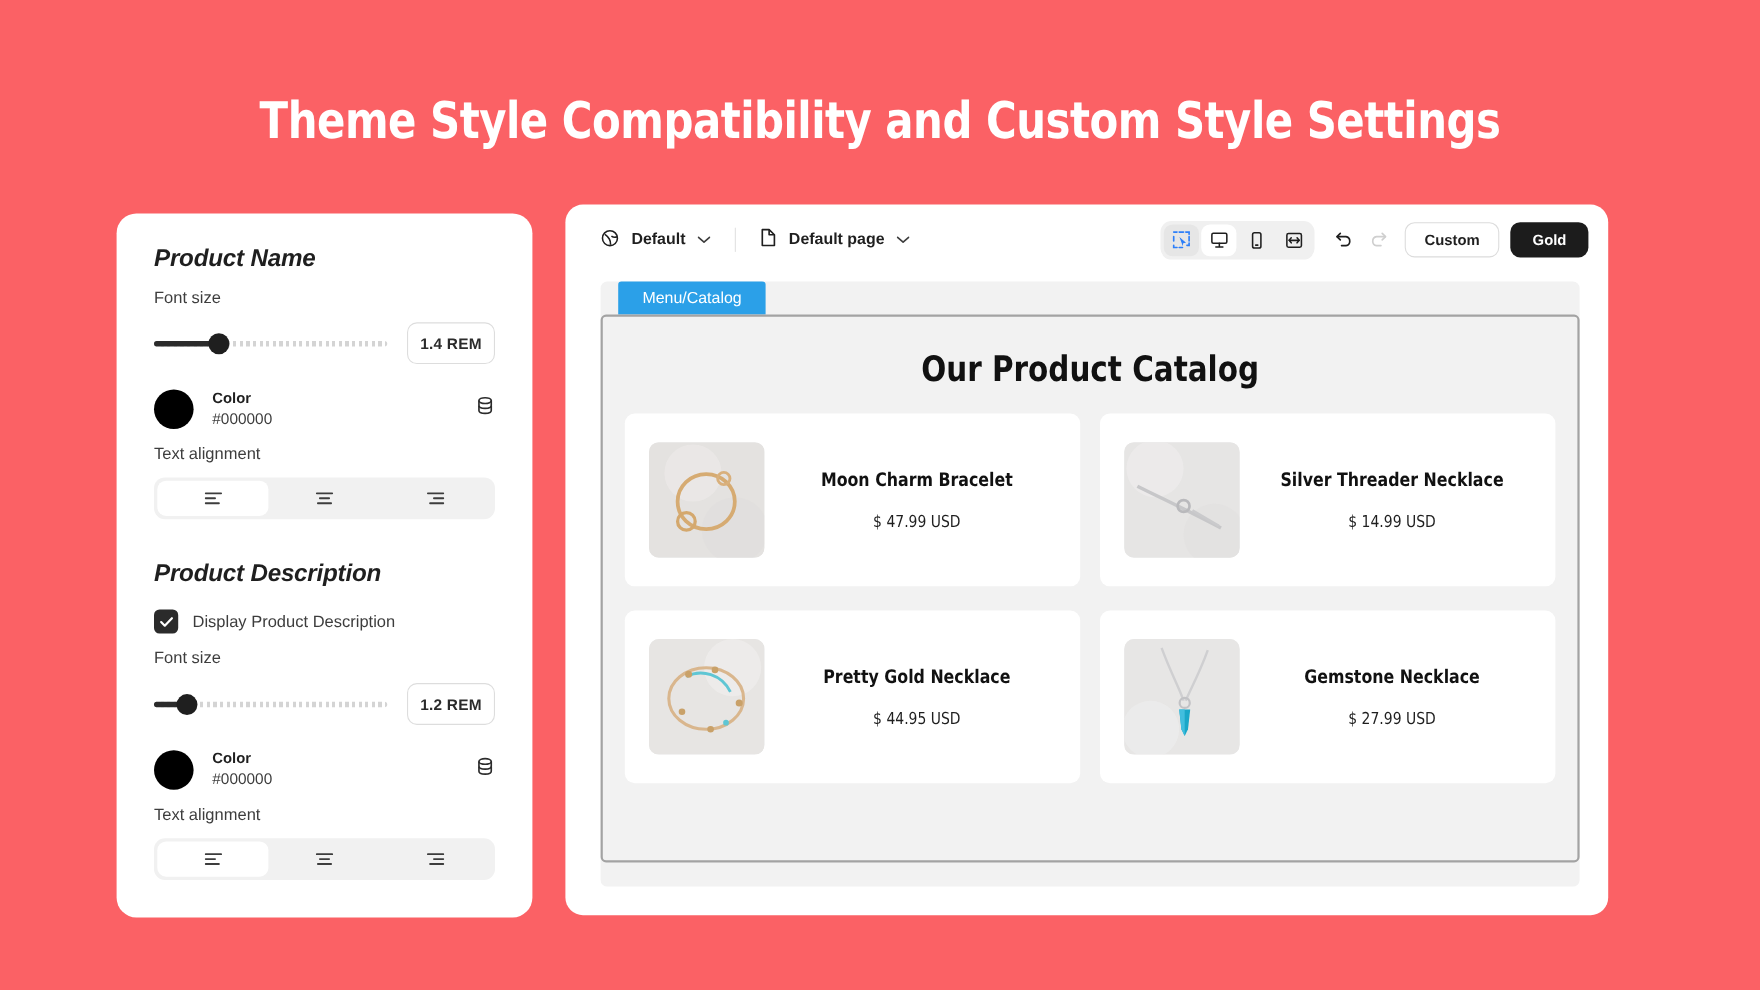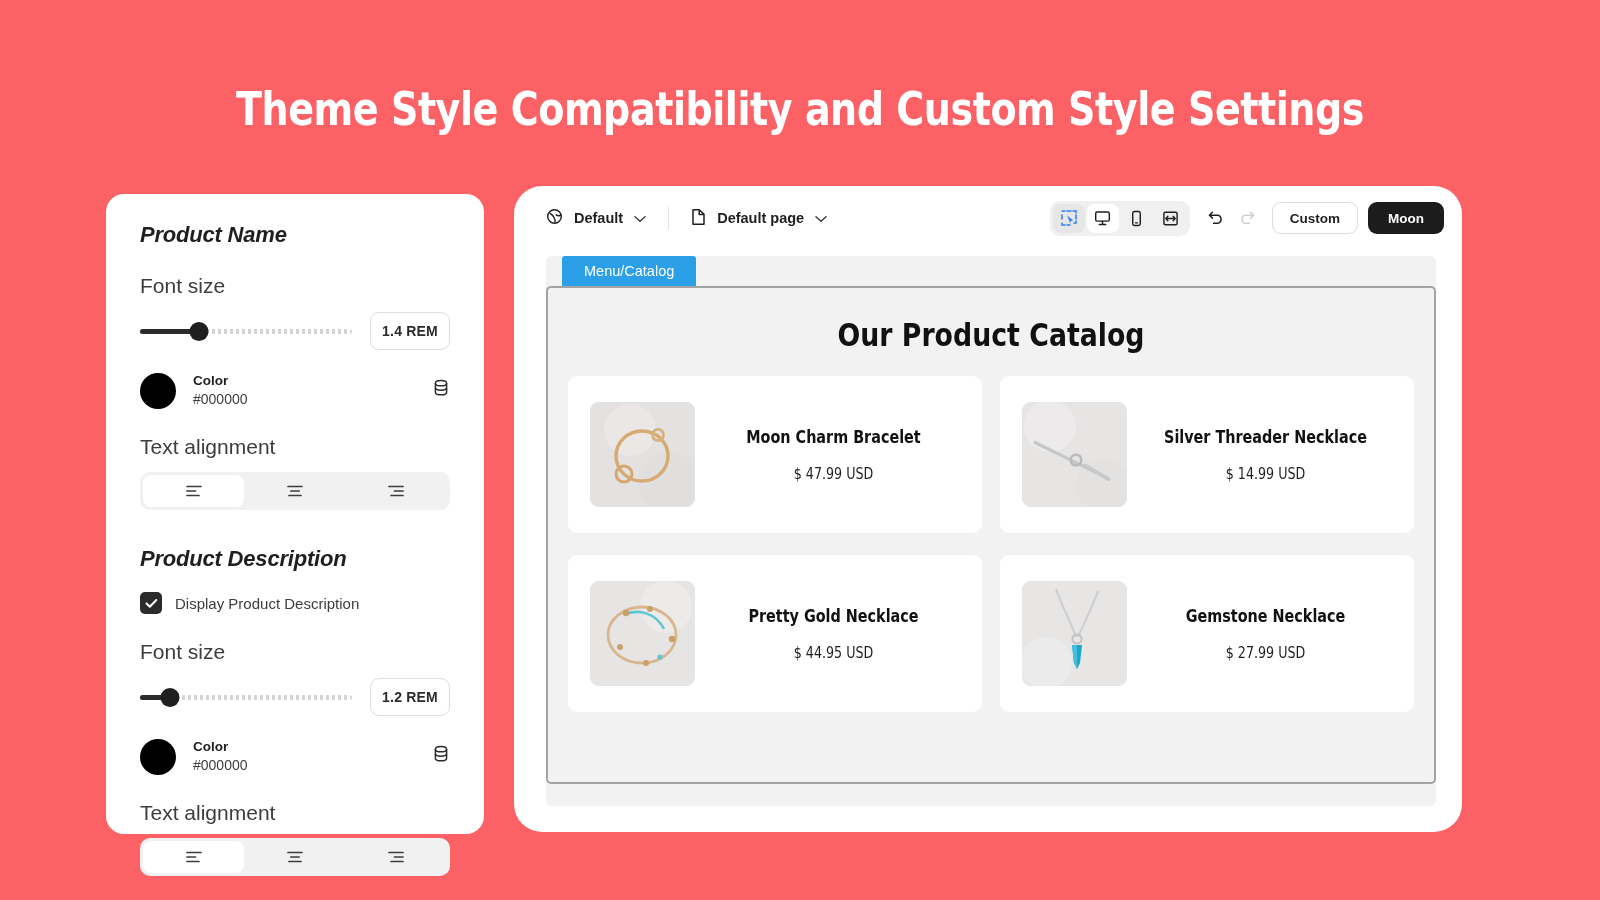--- a/index.html
+++ b/index.html
@@ -43,23 +43,23 @@
 
   .section-heading {
     font-size: 22px;
     font-weight: bold;
     color: #1f1f1f;
     letter-spacing: -0.2px;
     font-style: italic;
   }
 
   .field-label {
-    font-size: 21px;
+    font-size: 15px;
     color: #3d3d3d;
-    margin-top: 26px;
+    margin-top: 14px;
   }
 
   
   .slider-row {
     display: flex;
     align-items: center;
     gap: 18px;
     margin-top: 14px;
   }
   .slider {
@@ -173,21 +173,21 @@
   .check-label { font-size: 15px; color: #3d3d3d; }
 
   
   .editor {
     position: absolute;
     left: 514px;
     top: 186px;
     width: 948px;
     height: 646px;
     background: #ffffff;
-    border-radius: 28px;
+    border-radius: 16px;
   }
 
   .toolbar {
     height: 64px;
     display: flex;
     align-items: center;
     padding: 0 18px 0 32px;
   }
   .tb-item {
     display: flex;
@@ -546,21 +546,21 @@
       </svg>
     </div>
     <div class="hist-btn">
       <svg width="19" height="19" viewBox="0 0 20 20" fill="none" stroke="#cfcfcf" stroke-width="1.6" stroke-linecap="round" stroke-linejoin="round">
         <path d="M16 6.5H7.8A4.3 4.3 0 0 0 7.8 15H12"></path>
         <polyline points="13.2,3.4 16.4,6.5 13.2,9.6"></polyline>
       </svg>
     </div>
 
     <div class="btn-publish">Custom</div>
-    <div class="btn-save">Moon</div>
+    <div class="btn-save">Gold</div>
   </div>
 
   <div class="canvas">
     <div class="sel-tab">Menu/Catalog</div>
 
     <div class="sel-frame">
       <div class="catalog-title">Our Product Catalog</div>
 
       <div class="grid">
 

